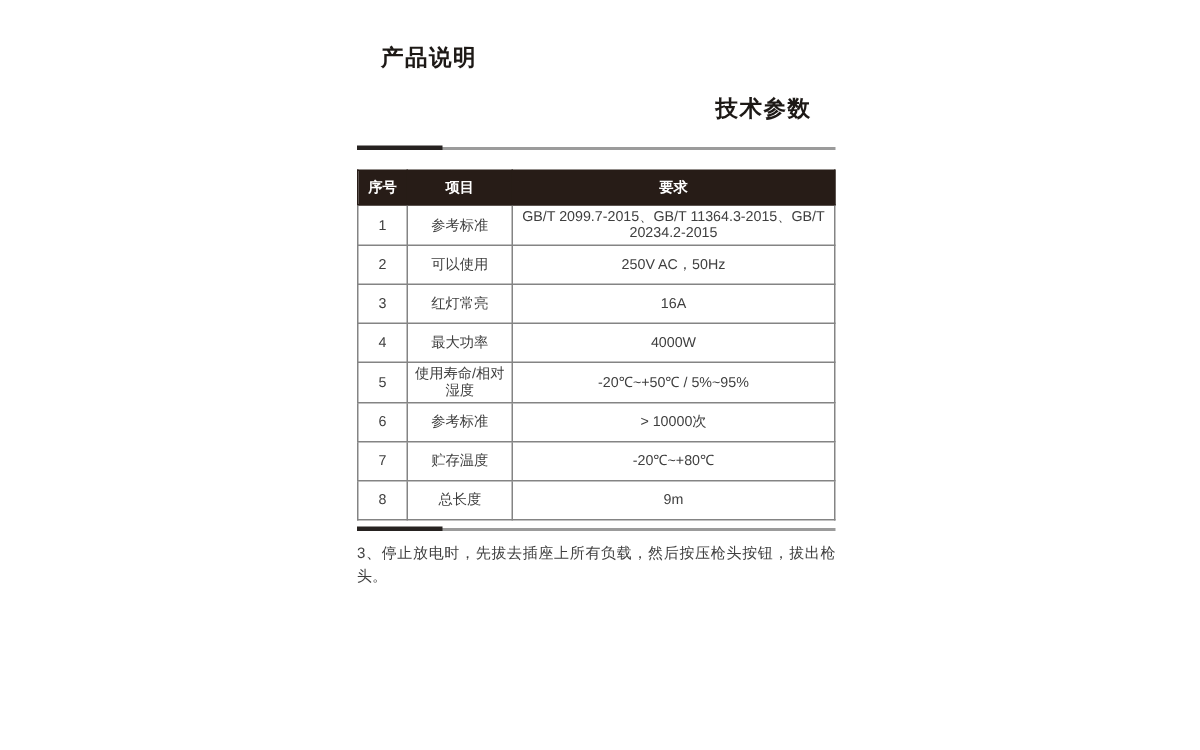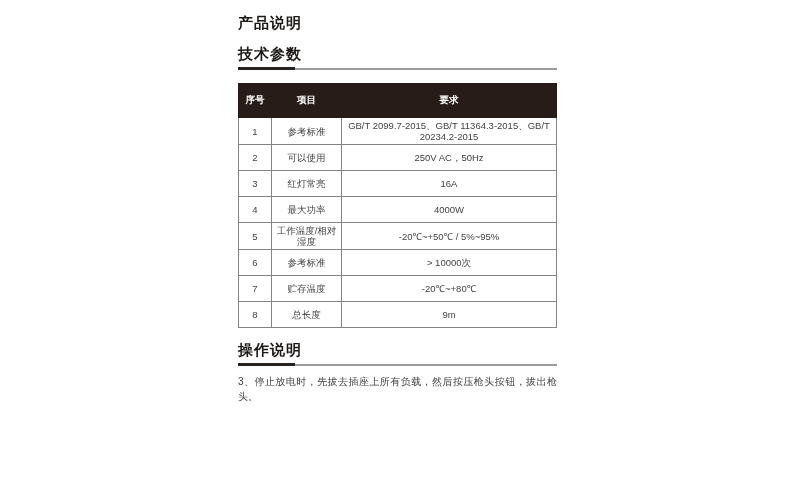--- a/index.html
+++ b/index.html
@@ -12,32 +12,32 @@
   }
   .content {
     position: absolute;
     left: 238px; top: 14px;
     width: 319px;
   }
   .h-title {
     font-size: 15px;
     font-weight: bold;
     color: #1d1916;
-    margin: 0;
+    margin: 16px;
     letter-spacing: 1px;
     line-height: 18px;
   }
   .desc {
     margin: 9px 0 0;
     font-size: 10px;
     line-height: 17.5px;
     color: #3f3f3f;
     text-align: justify;
   }
-  .sect-2 { margin-top: 13px; }
+  .sect-2 { margin-top: 13px; text-align: right; }
   .rule {
     position: relative;
     height: 2px;
     background: #9b9b9b;
     margin-top: 5px;
   }
   .rule::before {
     content: "";
     position: absolute;
     left: 0; top: -1px;
@@ -49,21 +49,21 @@
     border-collapse: collapse;
     table-layout: fixed;
     margin-top: 13px;
   }
   table.spec th {
     background: #271c17;
     border: 1px solid #271c17;
     color: #ffffff;
     font-size: 9.5px;
     font-weight: bold;
-    height: 34px;
+    height: 23px;
     padding: 2px;
   }
   table.spec td {
     border: 1px solid #848484;
     font-size: 9.5px;
     color: #3f3f3f;
     text-align: center;
     vertical-align: middle;
     height: 26px;
     padding: 2px 3px;
@@ -125,21 +125,21 @@
         </tr>
 
         <tr>
           <td>4</td>
           <td>最大功率</td>
           <td>4000W</td>
         </tr>
 
         <tr>
           <td>5</td>
-          <td>工作温度/相对湿度</td>
+          <td>使用寿命/相对湿度</td>
           <td>-20℃~+50℃ / 5%~95%</td>
         </tr>
 
         <tr>
           <td>6</td>
           <td>参考标准</td>
           <td>&gt; 10000次</td>
         </tr>
 
         <tr>
@@ -149,21 +149,20 @@
         </tr>
 
         <tr>
           <td>8</td>
           <td>总长度</td>
           <td>9m</td>
         </tr>
       </tbody>
   </table>
 
-  <h2 class="h-title sect-2">操作说明</h2>
   <div class="rule"></div>
 
   <div class="ops">
 
 
 
       <p>3、停止放电时，先拔去插座上所有负载，然后按压枪头按钮，拔出枪头。</p>
 
     </div>
 

